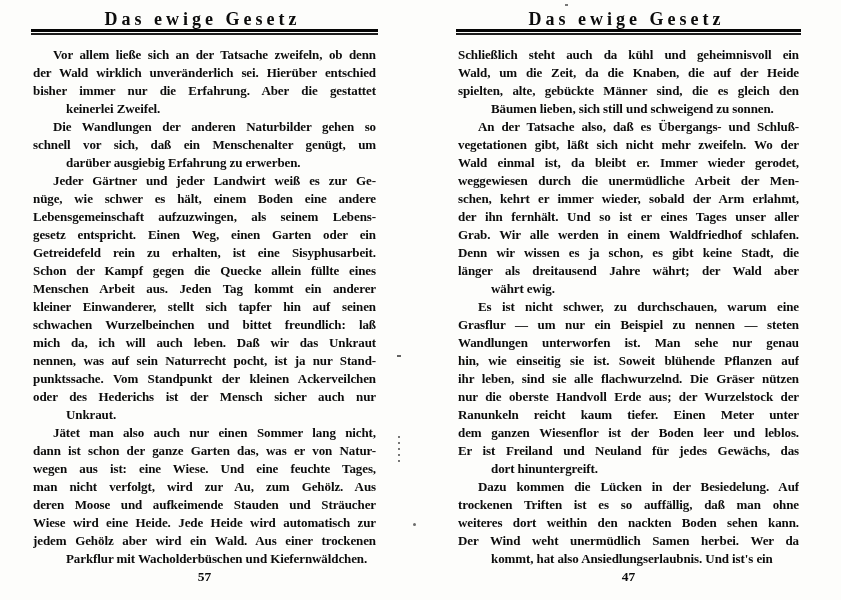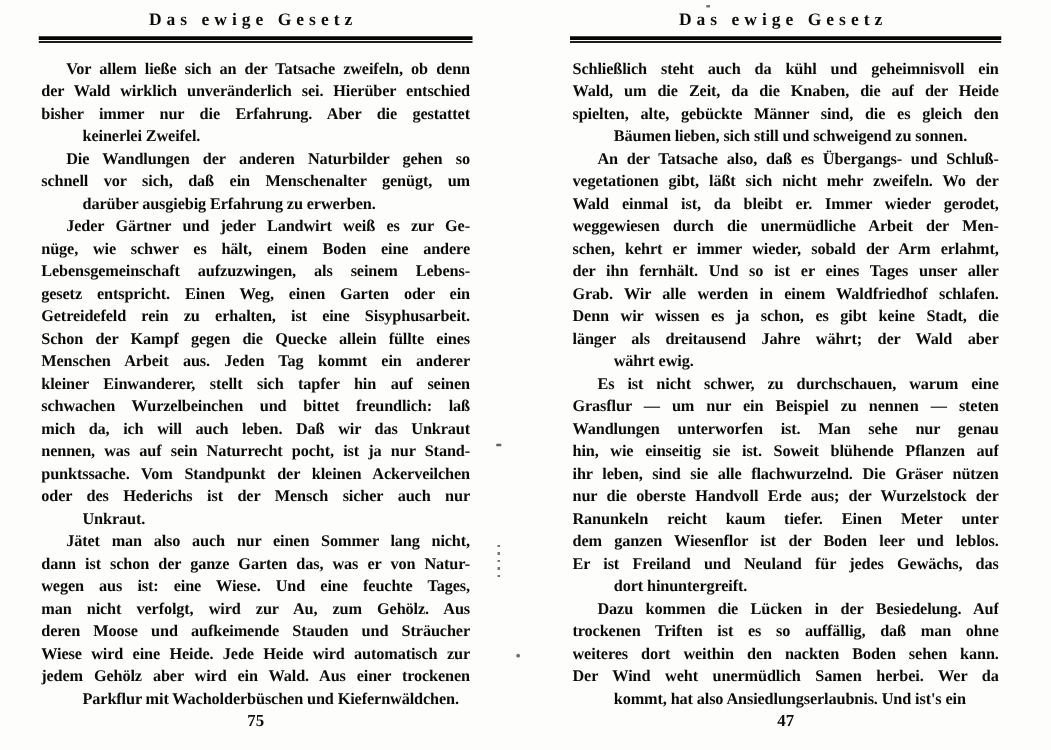--- a/index.html
+++ b/index.html
@@ -17,21 +17,21 @@
     color: #0c0c0c;
   }
   .page {
     position: absolute; top: 0; height: 600px;
   }
   .page-left  { left: 33px;  width: 343px; }
   .page-right { left: 458px; width: 341px; }
   .running-head {
     position: absolute; top: 9px; left: 0; right: 4px;
     text-align: center;
-    font-size: 14px;
+    font-size: 18px;
     letter-spacing: 4px;
     white-space: nowrap;
   }
   .head-rule {
     position: absolute; top: 29px; left: -2px; right: -2px; height: 7px;
     background: linear-gradient(to bottom,
       #050505 0px, #050505 3px,
       rgba(0,0,0,0) 3px, rgba(0,0,0,0) 4px,
       rgba(5,5,5,0.9) 4px, rgba(5,5,5,0.9) 5.5px,
       rgba(0,0,0,0) 5.5px);
@@ -105,21 +105,21 @@
         <div class="line lastline">Unkraut.</div>
         <div class="line first">Jätet man also auch nur einen Sommer lang nicht,</div>
         <div class="line">dann ist schon der ganze Garten das, was er von Natur-</div>
         <div class="line">wegen aus ist: eine Wiese. Und eine feuchte Tages,</div>
         <div class="line">man nicht verfolgt, wird zur Au, zum Gehölz. Aus</div>
         <div class="line">deren Moose und aufkeimende Stauden und Sträucher</div>
         <div class="line">Wiese wird eine Heide. Jede Heide wird automatisch zur</div>
         <div class="line">jedem Gehölz aber wird ein Wald. Aus einer trockenen</div>
         <div class="line lastline">Parkflur mit Wacholderbüschen und Kiefernwäldchen.</div>
       </div>
-    <div class="folio">75</div>
+    <div class="folio">57</div>
   </section>
 
   <section class="page page-right">
     <div class="running-head">Das ewige Gesetz</div>
     <div class="head-rule"></div>
     <div class="page-body">
         <div class="line">Schließlich steht auch da kühl und geheimnisvoll ein</div>
         <div class="line">Wald, um die Zeit, da die Knaben, die auf der Heide</div>
         <div class="line">spielten, alte, gebückte Männer sind, die es gleich den</div>
         <div class="line lastline">Bäumen lieben, sich still und schweigend zu sonnen.</div>

